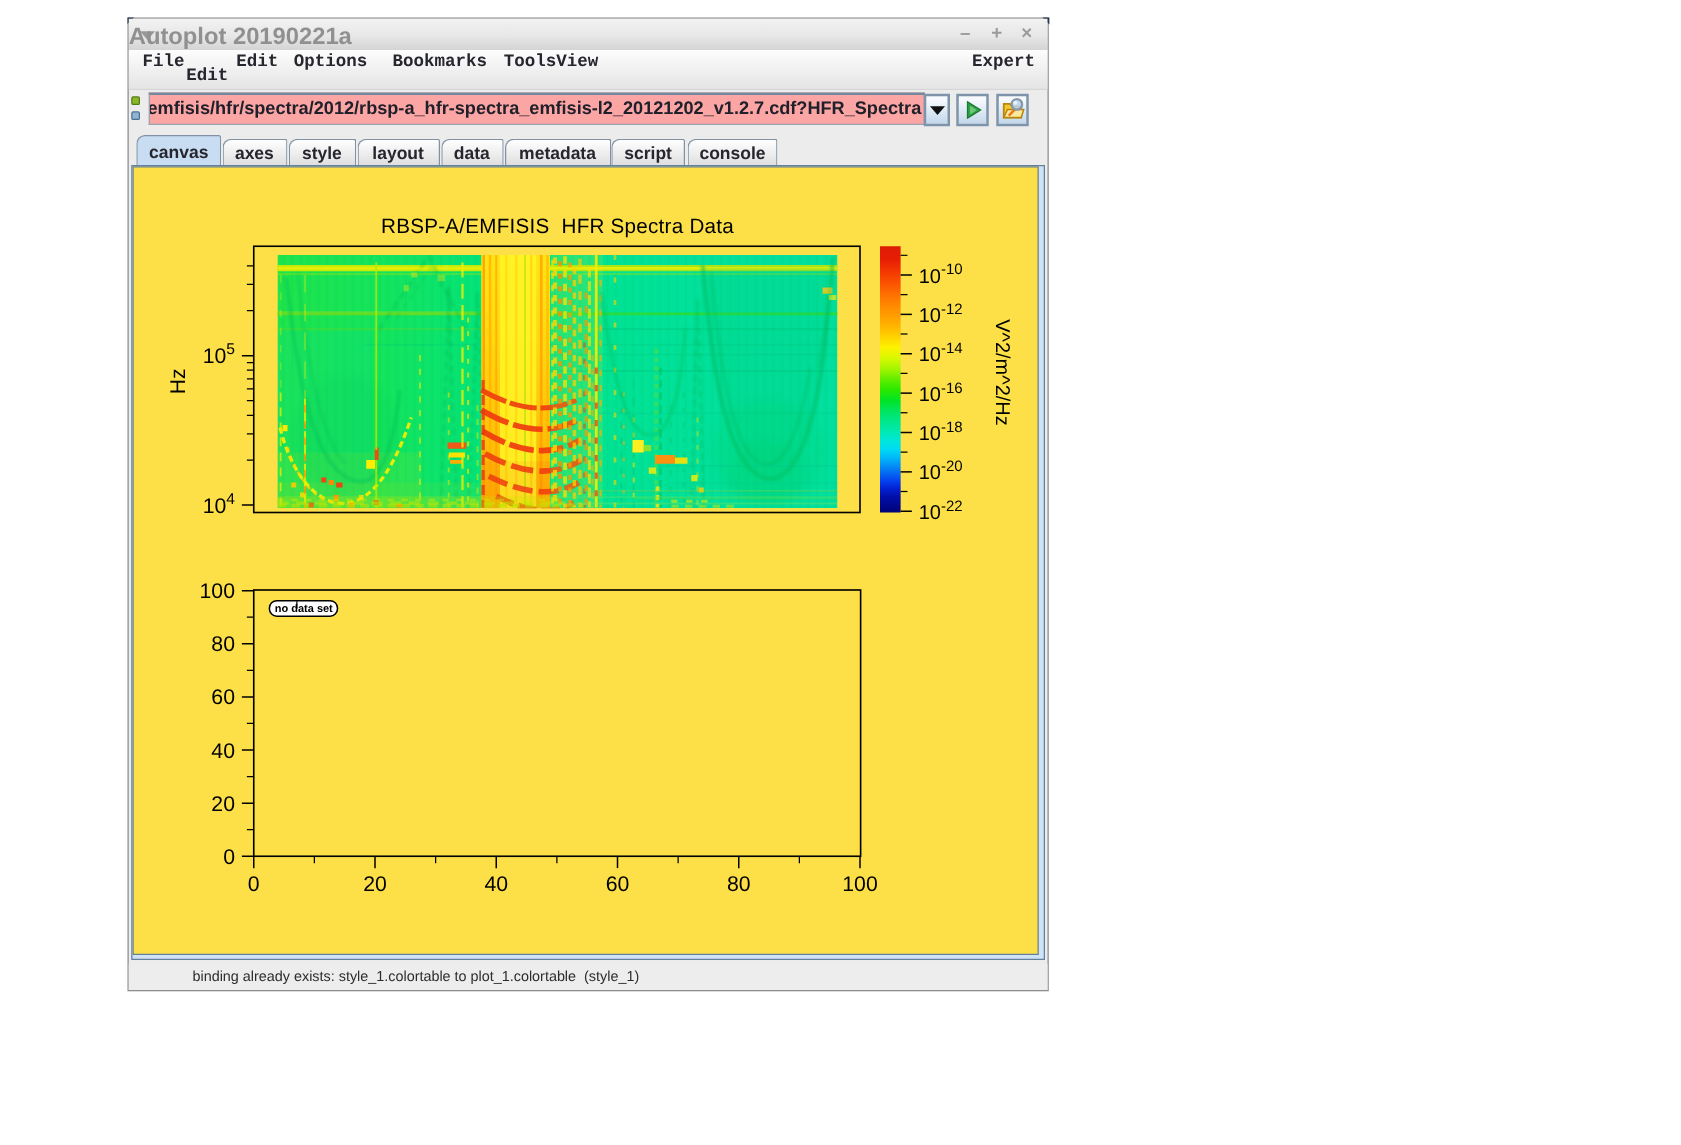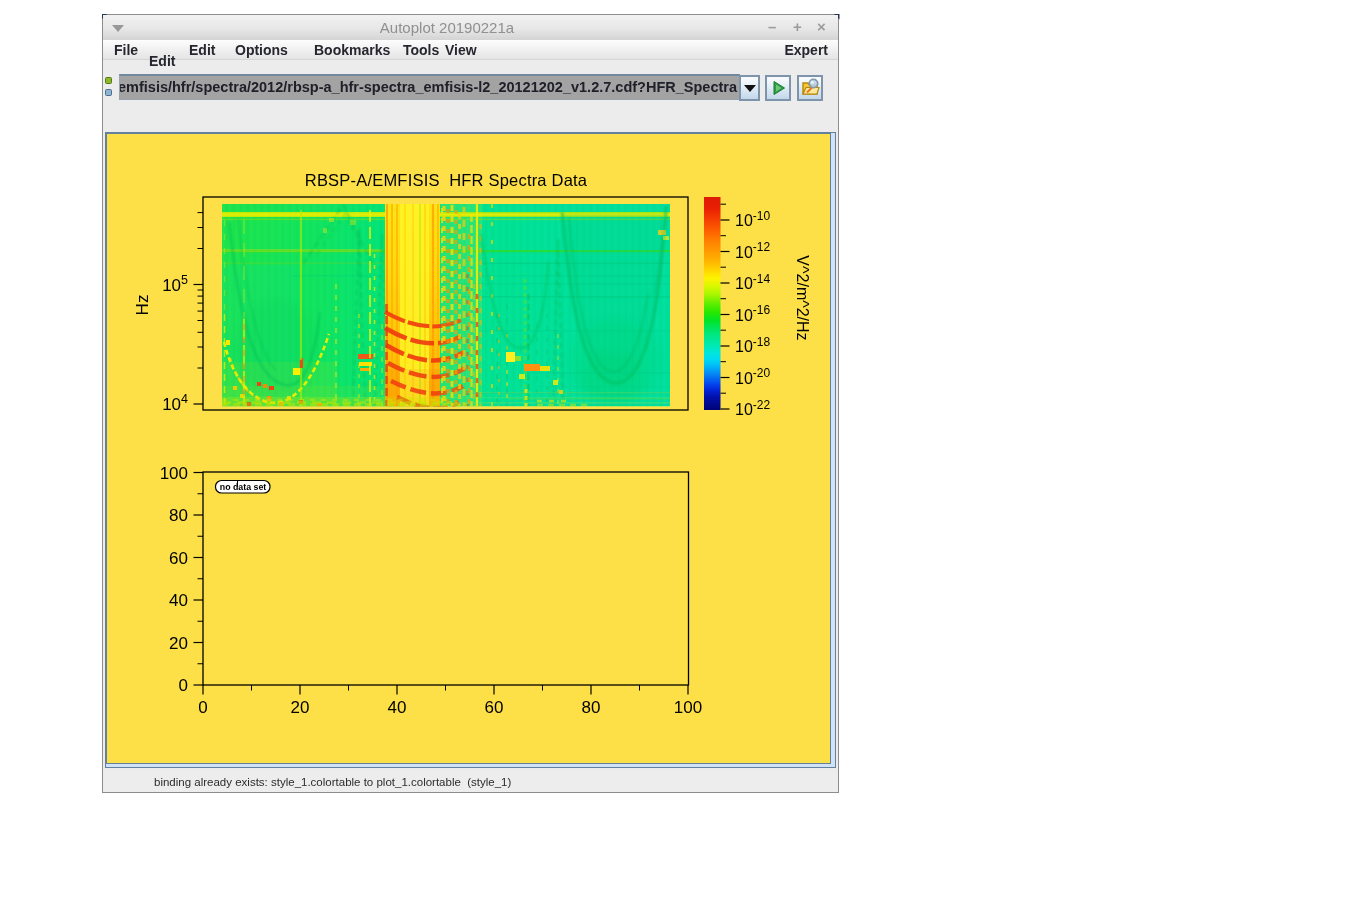--- a/index.html
+++ b/index.html
@@ -4,31 +4,31 @@
 <style>
   * { margin:0; padding:0; box-sizing:border-box; }
   html,body { width:1345px; height:916px; background:#ffffff; font-family:"Liberation Sans", sans-serif; }
   .win { position:absolute; left:102px; top:14px; width:737px; height:779px;
          border:1.5px solid #8d8d8d; background:#ececec; }
   .corner { position:absolute; width:6px; height:6px; background:#24364f; top:-1.5px; }
   .corner.tl { left:-1.5px; clip-path:polygon(0 0,100% 0,0 100%); }
   .corner.tr { right:-1.5px; clip-path:polygon(0 0,100% 0,100% 100%); }
   .titlebar { position:absolute; left:0; top:0; width:100%; height:25px;
               background:linear-gradient(#f2f2f2,#e7e7e7 55%,#d4d4d4); }
-  .title { position:absolute; left:0; width:688px; text-align:center; top:4px; font-size:15px;
-           font-weight:normal; color:#909090; }
+  .title { position:absolute; left:0; width:688px; text-align:left; top:4px; font-size:19px;
+           font-weight:bold; color:#909090; }
   .tri { position:absolute; left:9px; top:10px; width:0; height:0;
          border-left:6px solid transparent; border-right:6px solid transparent;
          border-top:7px solid #989898; }
   .wbtn { position:absolute; top:3px; font-size:15px; font-weight:bold; color:#9b9b9b; }
-  .menubar { position:absolute; left:0; top:25px; width:100%; height:20px;
-             background:linear-gradient(#fdfdfd,#e4e4e4); border-bottom:1px solid #d6d6d6; }
+  .menubar { position:absolute; left:0; top:25px; width:100%; height:32px;
+             background:linear-gradient(#fdfdfd,#e4e4e4); border-bottom:1px solid #d6d6d6;font-family:Liberation Mono, monospace; }
   .mi { position:absolute; top:2px; font-size:14px; font-weight:bold; color:#26262e; }
   .sqicon { position:absolute; width:6.5px; height:6.5px; border-radius:1.5px; }
-  .urlfield { position:absolute; left:16px; top:59px; width:621px; height:26px; background:#a3a3a3;
+  .urlfield { position:absolute; left:16px; top:59px; width:621px; height:26px; background:#fca5a5;
               border:1px solid #98a4b0; border-top:2px solid #72889e; overflow:hidden; }
   .urltext { position:absolute; right:2px; top:3px; white-space:nowrap; font-size:14.5px;
              font-weight:bold; color:#20202a; }
   .tbtn { position:absolute; top:60px; height:26px; border:2px solid #7d94aa;
           background:linear-gradient(#f7fafd 10%,#e2edf7 45%,#c3d7ea); }
   .tabs { position:absolute; left:0; top:93px; width:100%; height:25px; }
   .tab { position:absolute; bottom:0; height:22px; background:linear-gradient(#ffffff,#dddddd);
          border:1px solid #8192a4; border-bottom:none; border-radius:7px 2px 0 0;
          font-size:14px; font-weight:bold; color:#26262e; text-align:center; line-height:21px; }
   .tab.sel { height:25px; background:#c8ddf2; line-height:24px; }
@@ -76,20 +76,30 @@
     </svg>
   </div>
   <div class="tbtn" style="left:694px; width:26px;">
     <svg width="22" height="22" style="position:absolute;left:0;top:0;">
       <path d="M4,6 L9,6 L10.5,8 L18,8 L18,17 L4,17 Z" fill="#f5c832" stroke="#b8860b" stroke-width="1.4"></path>
       <path d="M4,17 L7,10.5 L20,10.5 L18,17 Z" fill="#fbe89a" stroke="#b8860b" stroke-width="1.2"></path>
       <line x1="8" y1="15.5" x2="13" y2="10.5" stroke="#e87820" stroke-width="2"></line>
       <circle cx="14.5" cy="6.5" r="4.2" fill="#b8d4f0" fill-opacity="0.85" stroke="#8898a8" stroke-width="1.8"></circle>
       <circle cx="13.2" cy="5.2" r="1.6" fill="#e8f4fd"></circle>
     </svg>
+  </div>
+  <div class="tabs">
+    <div class="tab sel" style="left:6px;   width:68px;">canvas</div>
+    <div class="tab" style="left:74.5px; width:52px;">axes</div>
+    <div class="tab" style="left:127.5px;width:54px;">style</div>
+    <div class="tab" style="left:182.5px;width:66px;">layout</div>
+    <div class="tab" style="left:249.5px;width:50px;">data</div>
+    <div class="tab" style="left:300.5px;width:85px;">metadata</div>
+    <div class="tab" style="left:386px;  width:59px;">script</div>
+    <div class="tab" style="left:447px;  width:72px;">console</div>
   </div>
   <div class="frame">
     <div class="canvas">
       <svg width="725" height="630" viewBox="0 0 725 630" font-family="Liberation Sans, sans-serif">
         <defs>
           <linearGradient id="bgGrad" x1="0" y1="0" x2="1" y2="0">
             <stop offset="0" stop-color="#16e354"></stop>
             <stop offset="0.18" stop-color="#0ce365"></stop>
             <stop offset="0.38" stop-color="#00e37e"></stop>
             <stop offset="0.55" stop-color="#00e292"></stop>

